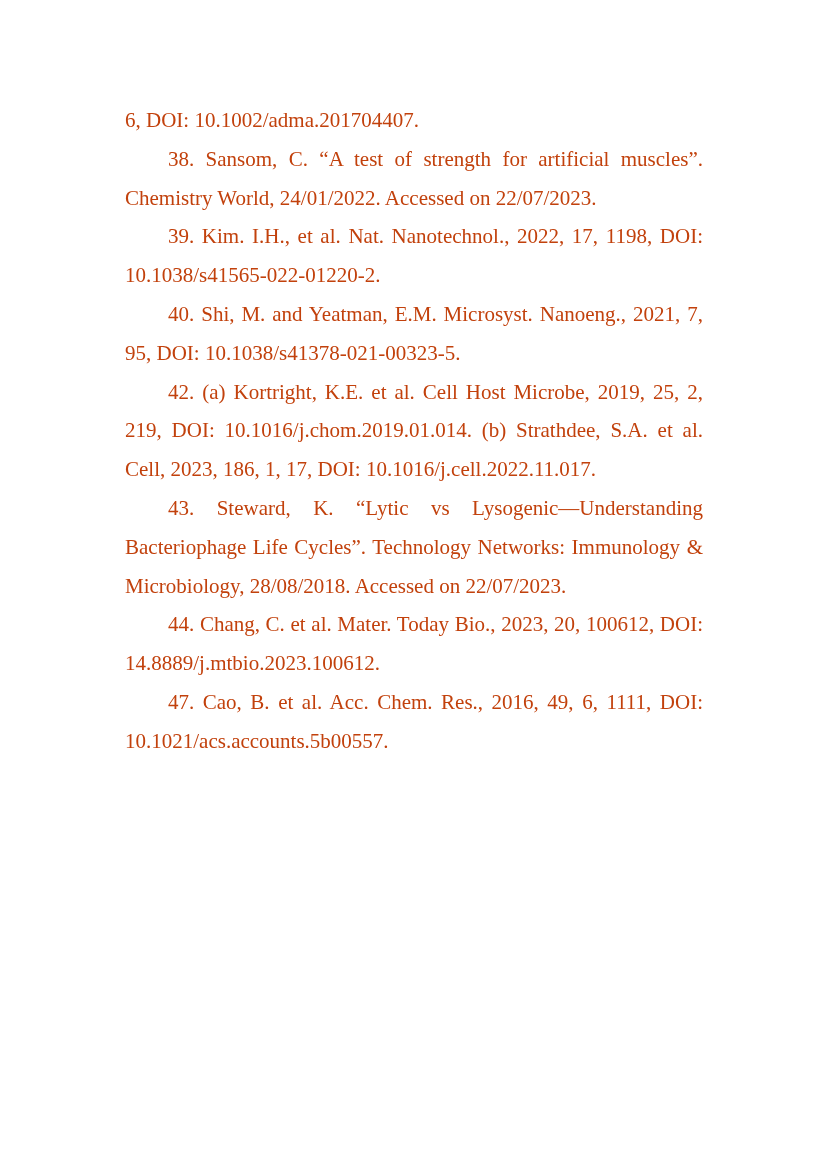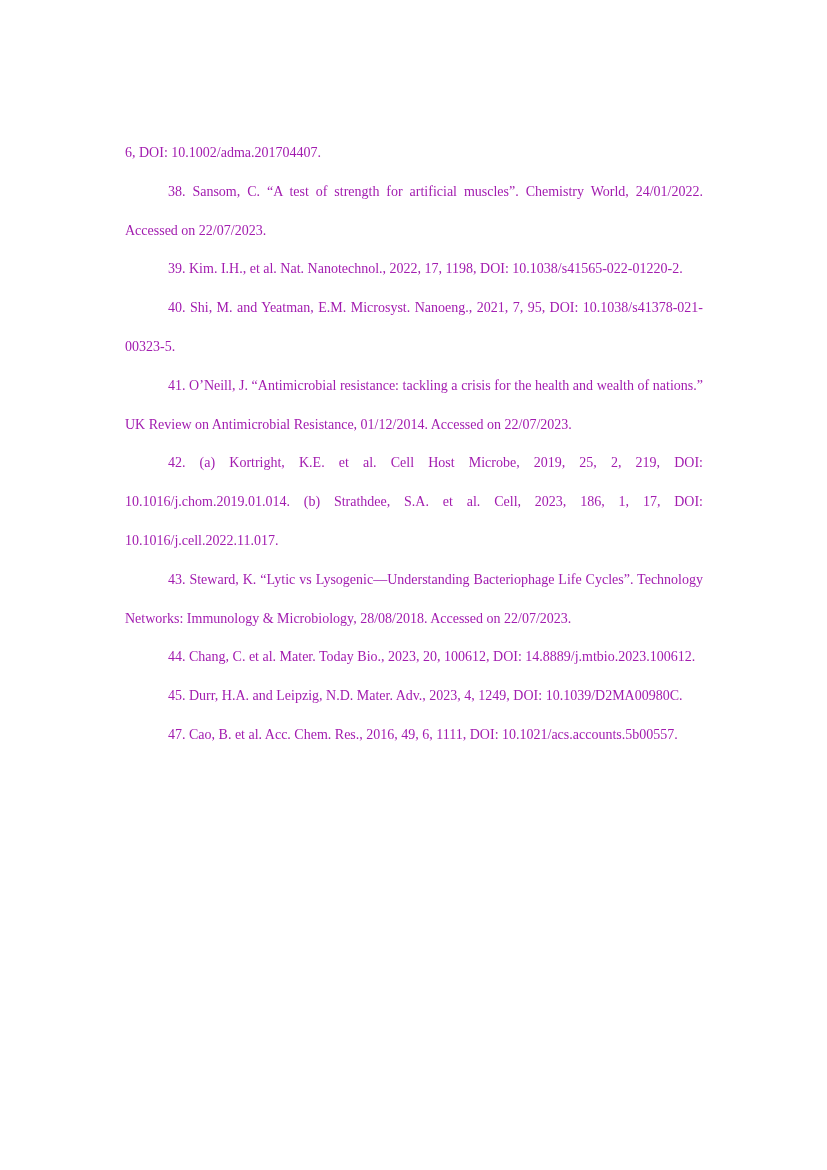--- a/index.html
+++ b/index.html
@@ -17,45 +17,42 @@
     position: absolute;
     inset: 0;
     background: #ffffff;
   }
   .text-block {
     position: absolute;
     left: 125px;
     top: 101px;
     width: 578px;
     font-family: "Liberation Serif", "DejaVu Serif", serif;
-    font-size: 14px;
+    font-size: 21px;
     line-height: 38.8px;
-    color: #a21caf;
+    color: #c2410c;
     text-align: justify;
     text-justify: inter-word;
-    margin-top: 33px;
   }
   .text-block p {
     margin: 0;
     padding: 0;
     text-indent: 43px;
   }
   .text-block p.continuation {
     text-indent: 0;
   }
 </style>
 </head>
 <body>
 
 <div class="page">
   <div class="text-block">
     <p class="continuation">6, DOI: 10.1002/adma.201704407.</p>
     <p>38. Sansom, C. “A test of strength for artificial muscles”. Chemistry World, 24/01/2022. Accessed on 22/07/2023.</p>
     <p>39. Kim. I.H., et al. Nat. Nanotechnol., 2022, 17, 1198, DOI: 10.1038/s41565-022-01220-2.</p>
     <p>40. Shi, M. and Yeatman, E.M. Microsyst. Nanoeng., 2021, 7, 95, DOI: 10.1038/s41378-021-00323-5.</p>
-    <p>41. O’Neill, J. “Antimicrobial resistance: tackling a crisis for the health and wealth of nations.” UK Review on Antimicrobial Resistance, 01/12/2014. Accessed on 22/07/2023.</p>
     <p>42. (a) Kortright, K.E. et al. Cell Host Microbe, 2019, 25, 2, 219, DOI: 10.1016/j.chom.2019.01.014. (b) Strathdee, S.A. et al. Cell, 2023, 186, 1, 17, DOI: 10.1016/j.cell.2022.11.017.</p>
     <p>43. Steward, K. “Lytic vs Lysogenic—Understanding Bacteriophage Life Cycles”. Technology Networks: Immunology &amp; Microbiology, 28/08/2018. Accessed on 22/07/2023.</p>
     <p>44. Chang, C. et al. Mater. Today Bio., 2023, 20, 100612, DOI: 14.8889/j.mtbio.2023.100612.</p>
-    <p>45. Durr, H.A. and Leipzig, N.D. Mater. Adv., 2023, 4, 1249, DOI: 10.1039/D2MA00980C.</p>
     <p>47. Cao, B. et al. Acc. Chem. Res., 2016, 49, 6, 1111, DOI: 10.1021/acs.accounts.5b00557.</p>
   </div>
 </div>
 
 </body></html>

